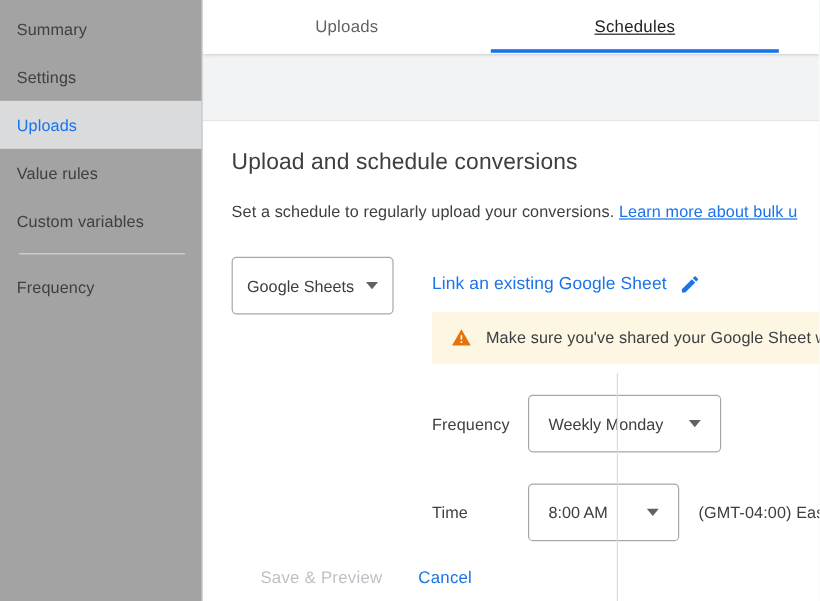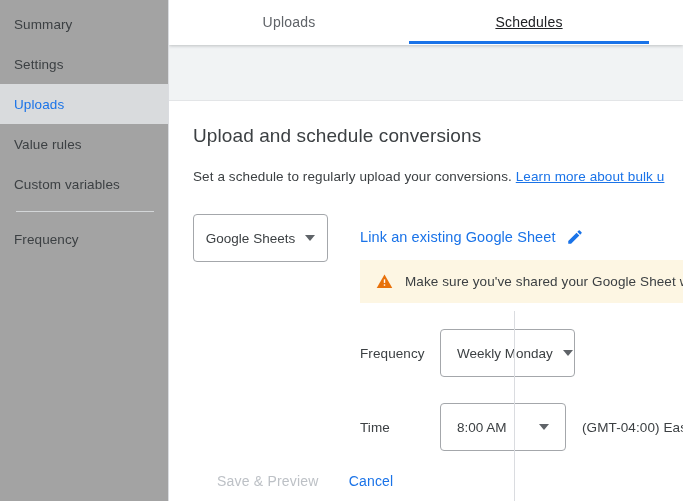--- a/index.html
+++ b/index.html
@@ -178,21 +178,21 @@
     background: #fff;
     height: 48px;
     padding: 0 16px;
     font-size: 13.5px;
     color: #3c4043;
     cursor: pointer;
     box-sizing: border-box;
     white-space: nowrap;
   }
   .select-box.sheets { width: 135px; justify-content: center; }
-  .select-box.freq { width: 135px; justify-content: space-between; }
+  .select-box.freq { width: 161px; justify-content: space-between; }
   .select-box.time { width: 126px; justify-content: space-between; }
   .caret {
     width: 0; height: 0;
     border-left: 5px solid transparent;
     border-right: 5px solid transparent;
     border-top: 6px solid #5f6368;
     flex: 0 0 auto;
   }
 
   .link-row {

